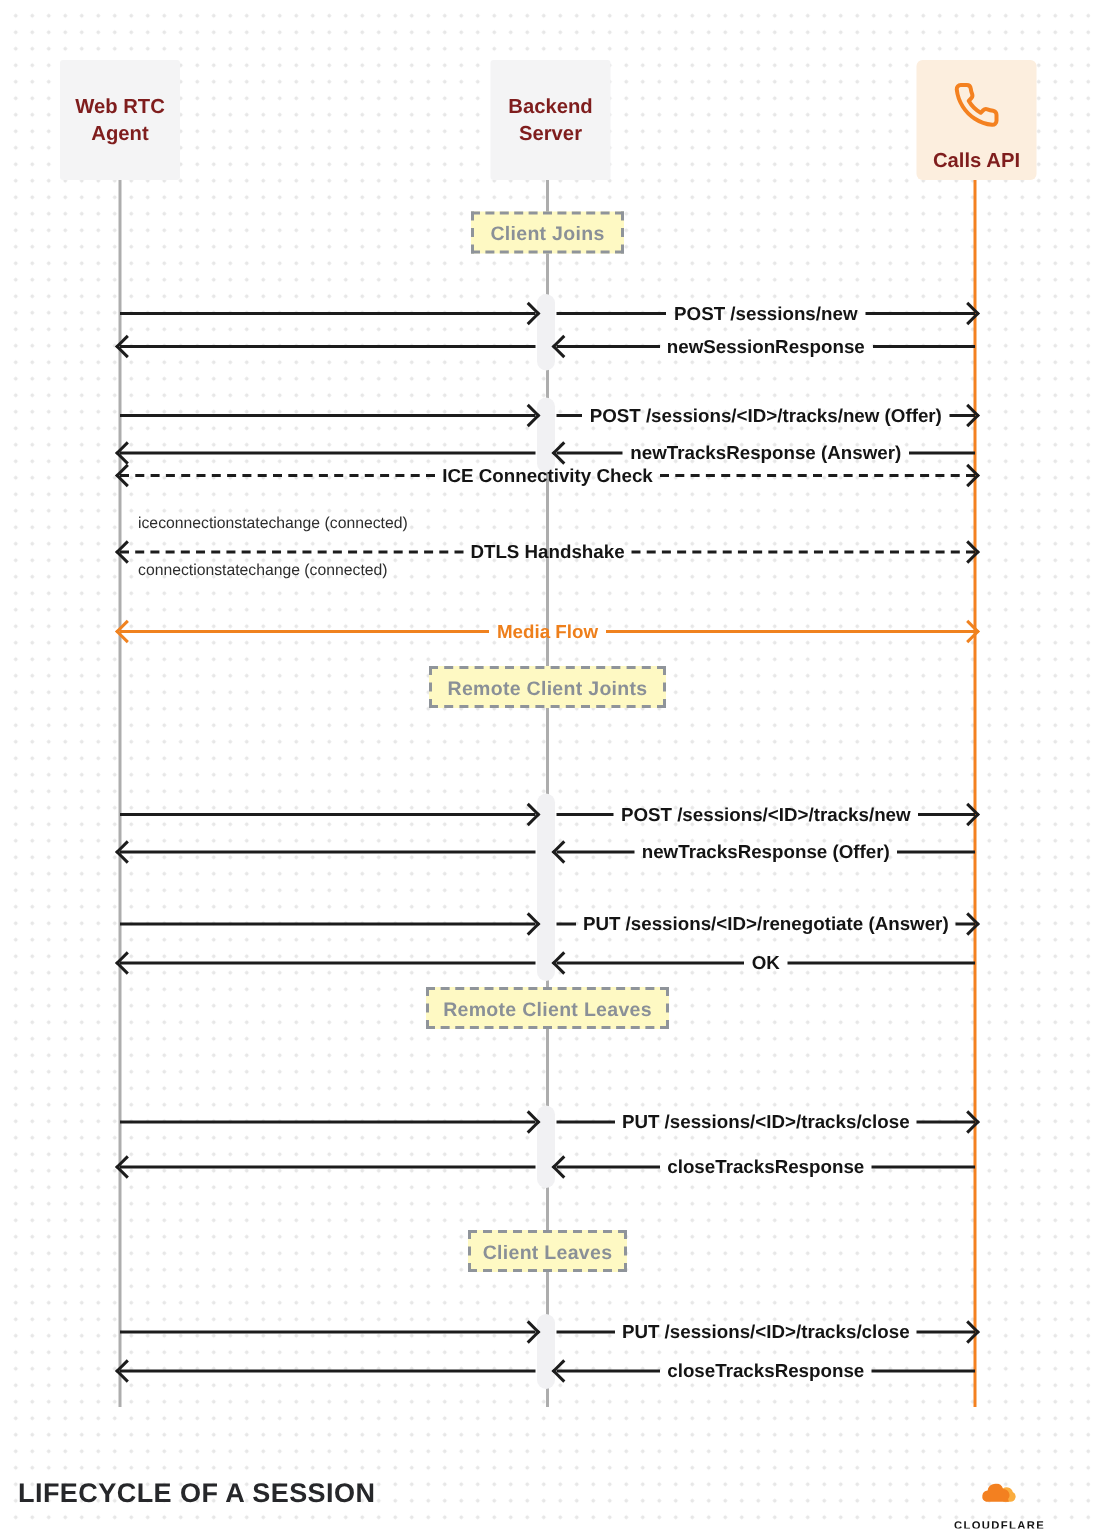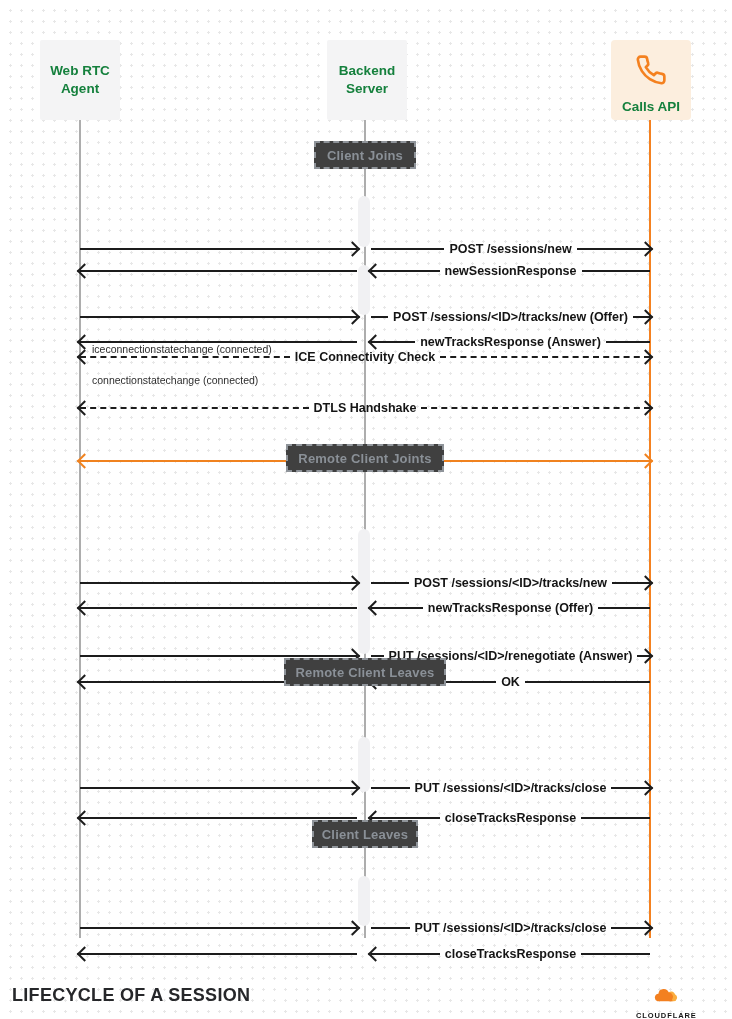--- a/index.html
+++ b/index.html
@@ -11,40 +11,40 @@
   .dots {
     position:absolute; inset:5px;
     background-image: radial-gradient(circle, #e7e7e7 1.2px, transparent 1.4px);
     background-size: 11px 11px;
   }
   
   .actor {
     position:absolute; top:40px; width:80px; height:80px;
     background:#f4f4f5; border-radius:2px;
     display:flex; flex-direction:column; align-items:center; justify-content:center;
-    font-weight:700; font-size:13.5px; color:#15803d; text-align:center;
+    font-weight:700; font-size:13.5px; color:#7f1d1d; text-align:center;
     white-space:pre-line; line-height:1.35;
   }
   .actor.warm { background:#fceede; border-radius:4px; justify-content:flex-start; padding-top:10px; box-sizing:border-box; }
   .actor.warm .alabel { margin-top:8px; }
   
   .lifeline { position:absolute; top:119px; height:819px; width:2px; background:#adadad; }
   .lifeline.orange { background:#f48120; }
   
   .abar { position:absolute; left:358px; width:12px; background:#f1f1f3; border-radius:6px; }
   
   .section {
     position:absolute; height:28px; box-sizing:border-box;
-    background:#404040; border:2px dashed #8f949a;
+    background:#fef9c3; border:2px dashed #8f949a;
     display:flex; align-items:center; justify-content:center;
     font-weight:600; font-size:13px; color:#8a9097; letter-spacing:0.2px;
     white-space:nowrap;
   }
   
-  .msg { position:absolute; height:16px; display:flex; align-items:center;margin-top:40px; }
+  .msg { position:absolute; height:16px; display:flex; align-items:center; }
   .msg .seg { flex:1 1 auto; height:0; border-top:2.5px solid #1c1c1c; }
   .msg.dash .seg { border-top-style:dashed; }
   .msg .lbl {
     font-weight:700; font-size:12.5px; color:#141414;
     padding:0 5px; white-space:nowrap; line-height:1;
   }
   .msg .chev { position:absolute; width:9px; height:9px; top:50%; border:0 solid #1c1c1c; }
   .msg .chev.r { right:-1px; border-top-width:2.5px; border-right-width:2.5px; transform:translateY(-50%) rotate(45deg); }
   .msg .chev.l { left:-1px;  border-top-width:2.5px; border-right-width:2.5px; transform:translateY(-50%) rotate(-135deg); }
   .msg.orange .seg { border-top-color:#f0821f; }

